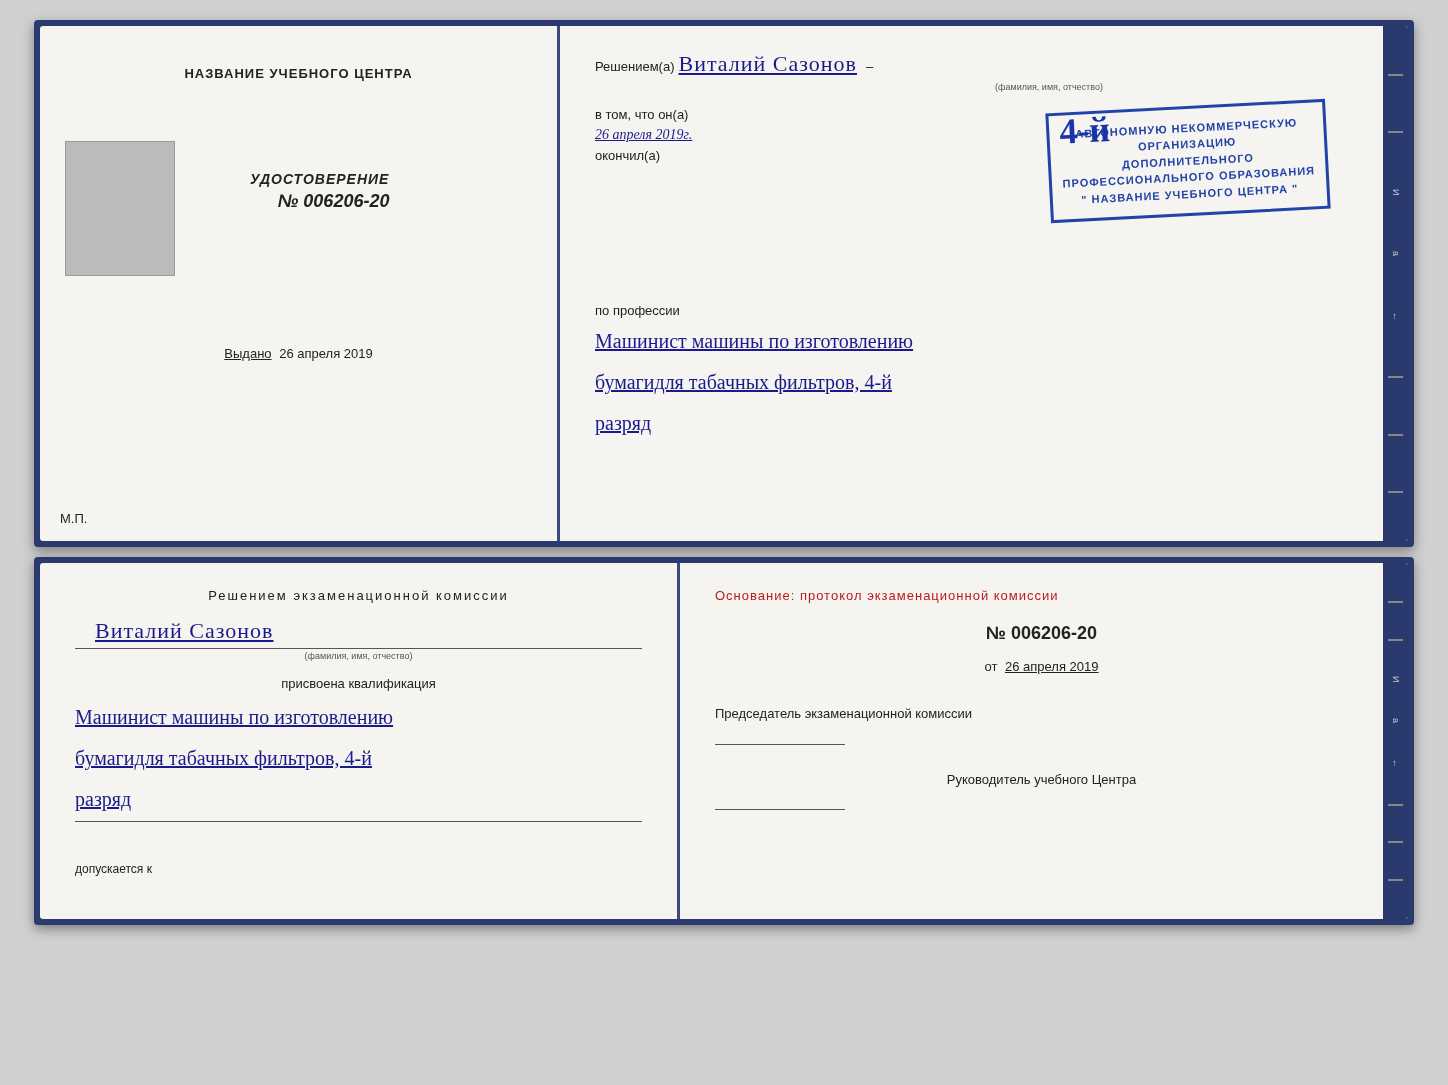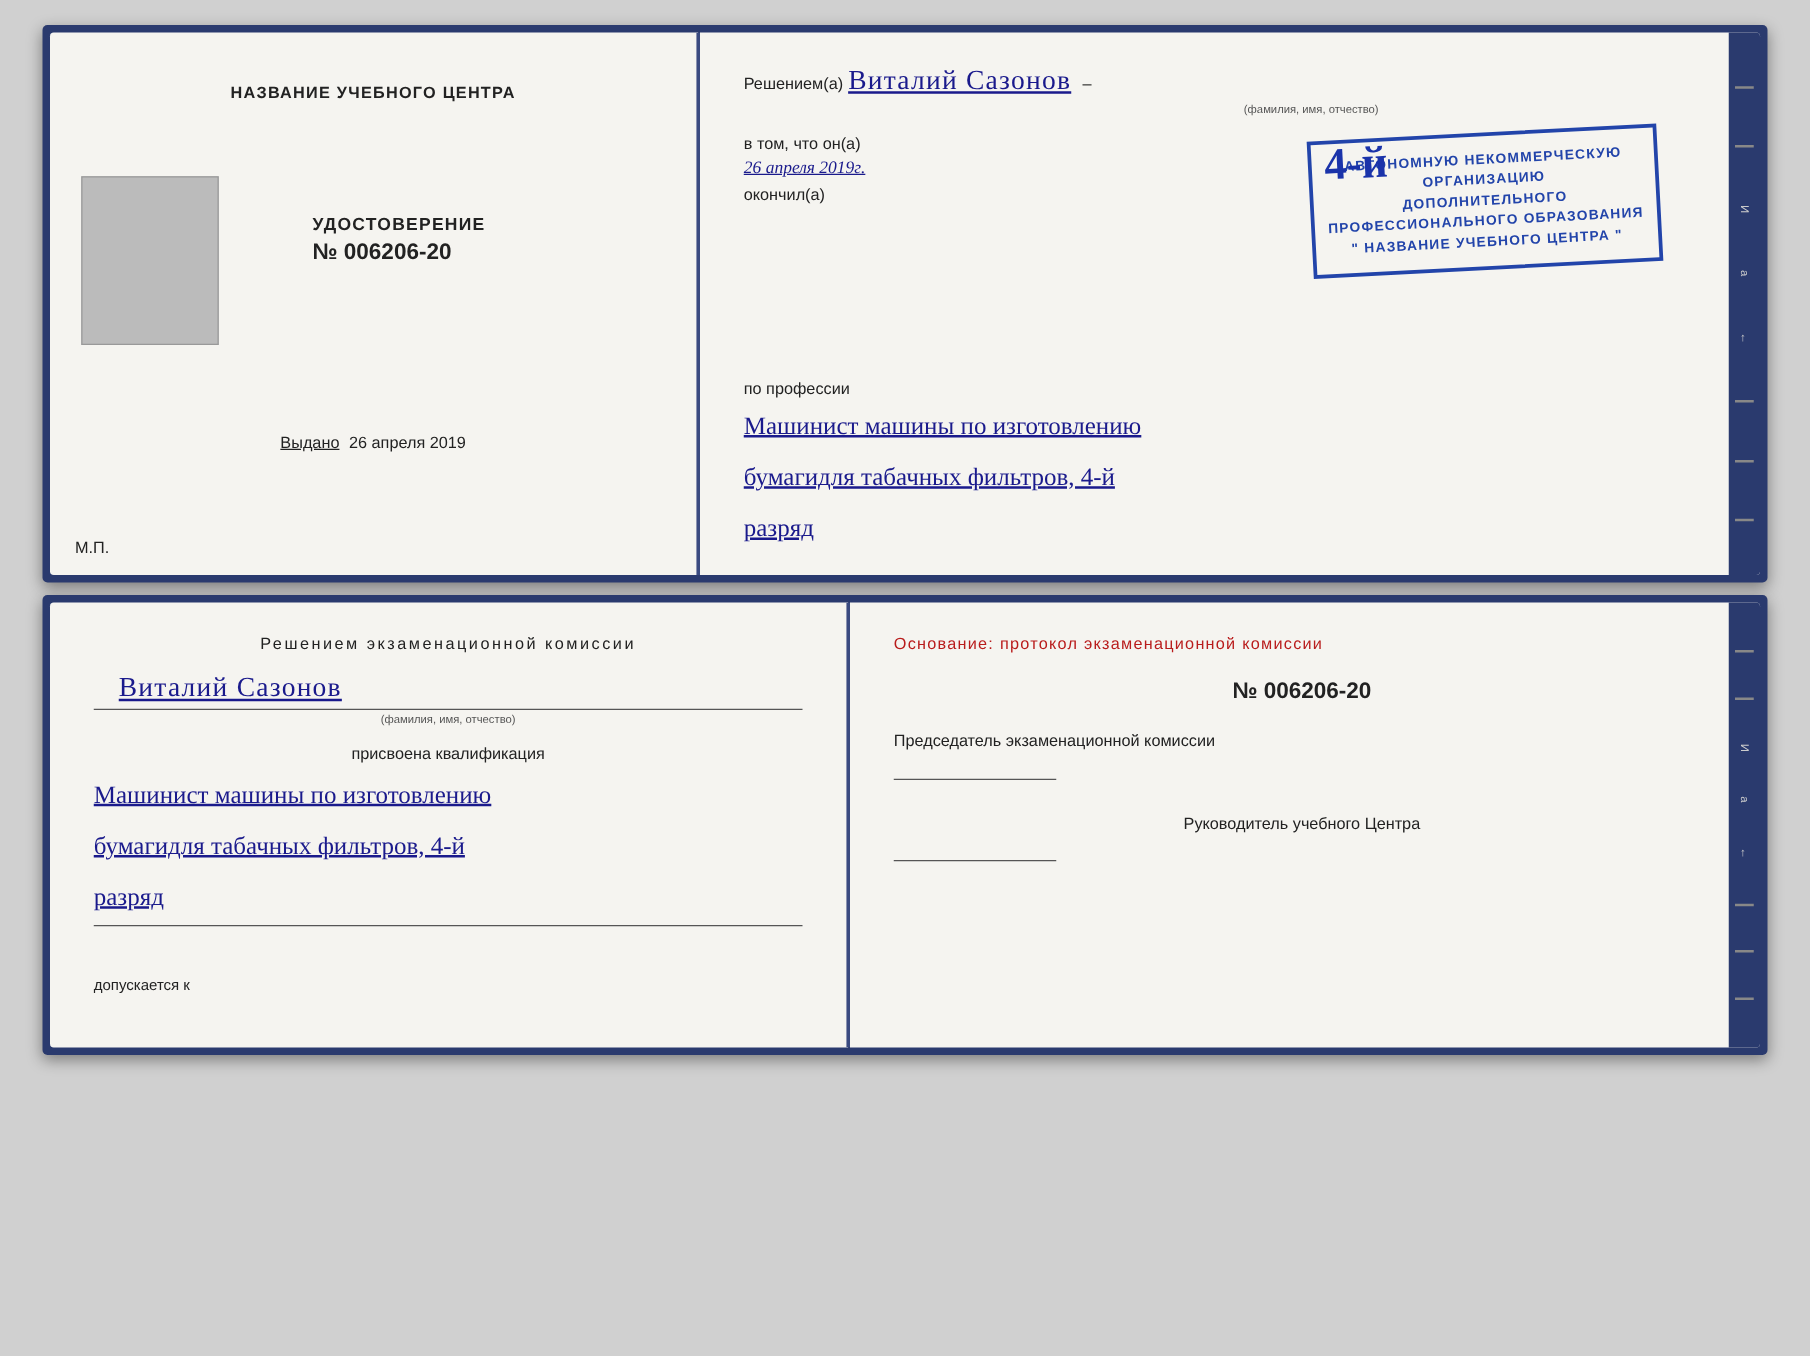--- a/index.html
+++ b/index.html
@@ -19,21 +19,21 @@
       display: flex;
       flex-direction: column;
       align-items: center;
       padding: 20px;
       gap: 10px;
     }
 
     
     .certificate-book {
       width: 1380px;
-      height: 446px;
+      height: 527px;
       background: #2a3a6e;
       border-radius: 4px;
       padding: 6px;
       display: flex;
       gap: 0;
       box-shadow: 0 4px 12px rgba(0,0,0,0.4);
     }
 
     .book-left {
       width: 520px;
@@ -70,22 +70,23 @@
       width: 110px;
       height: 135px;
       background: #bbb;
       border: 1px solid #999;
       margin-bottom: 20px;
       margin-right: 60px;
       margin-top: 30px;
     }
 
     .udostoverenie-section {
-      text-align: left;
+      text-align: right;
       margin-top: 10px;
+      font-style: italic;
     }
 
     .udostoverenie-title {
       font-size: 14px;
       font-weight: bold;
       letter-spacing: 1px;
       color: #222;
     }
 
     .udostoverenie-number {
@@ -447,20 +448,24 @@
       <div class="dopuskaetsya-text">
         <span>допускается к</span>
       </div>
     </div>
 
     <div class="bottom-right" style="padding-right:40px;">
       <div class="osnovanie-title">Основание: протокол экзаменационной комиссии</div>
 
       <div class="protokol-number">№ 006206-20</div>
 
+      <div class="ot-date">
+        <span>от</span>
+        <span style="text-decoration:underline; margin-left:4px;">26 апреля 2019</span>
+      </div>
 
       <div class="predsedatel-text">Председатель экзаменационной комиссии</div>
       <div class="signature-line"></div>
 
       <div class="rukovoditel-text">Руководитель учебного Центра</div>
       <div class="signature-line"></div>
 
       <div class="right-edge-marks">
         <div class="edge-dash"></div>
         <div class="edge-dash"></div>

